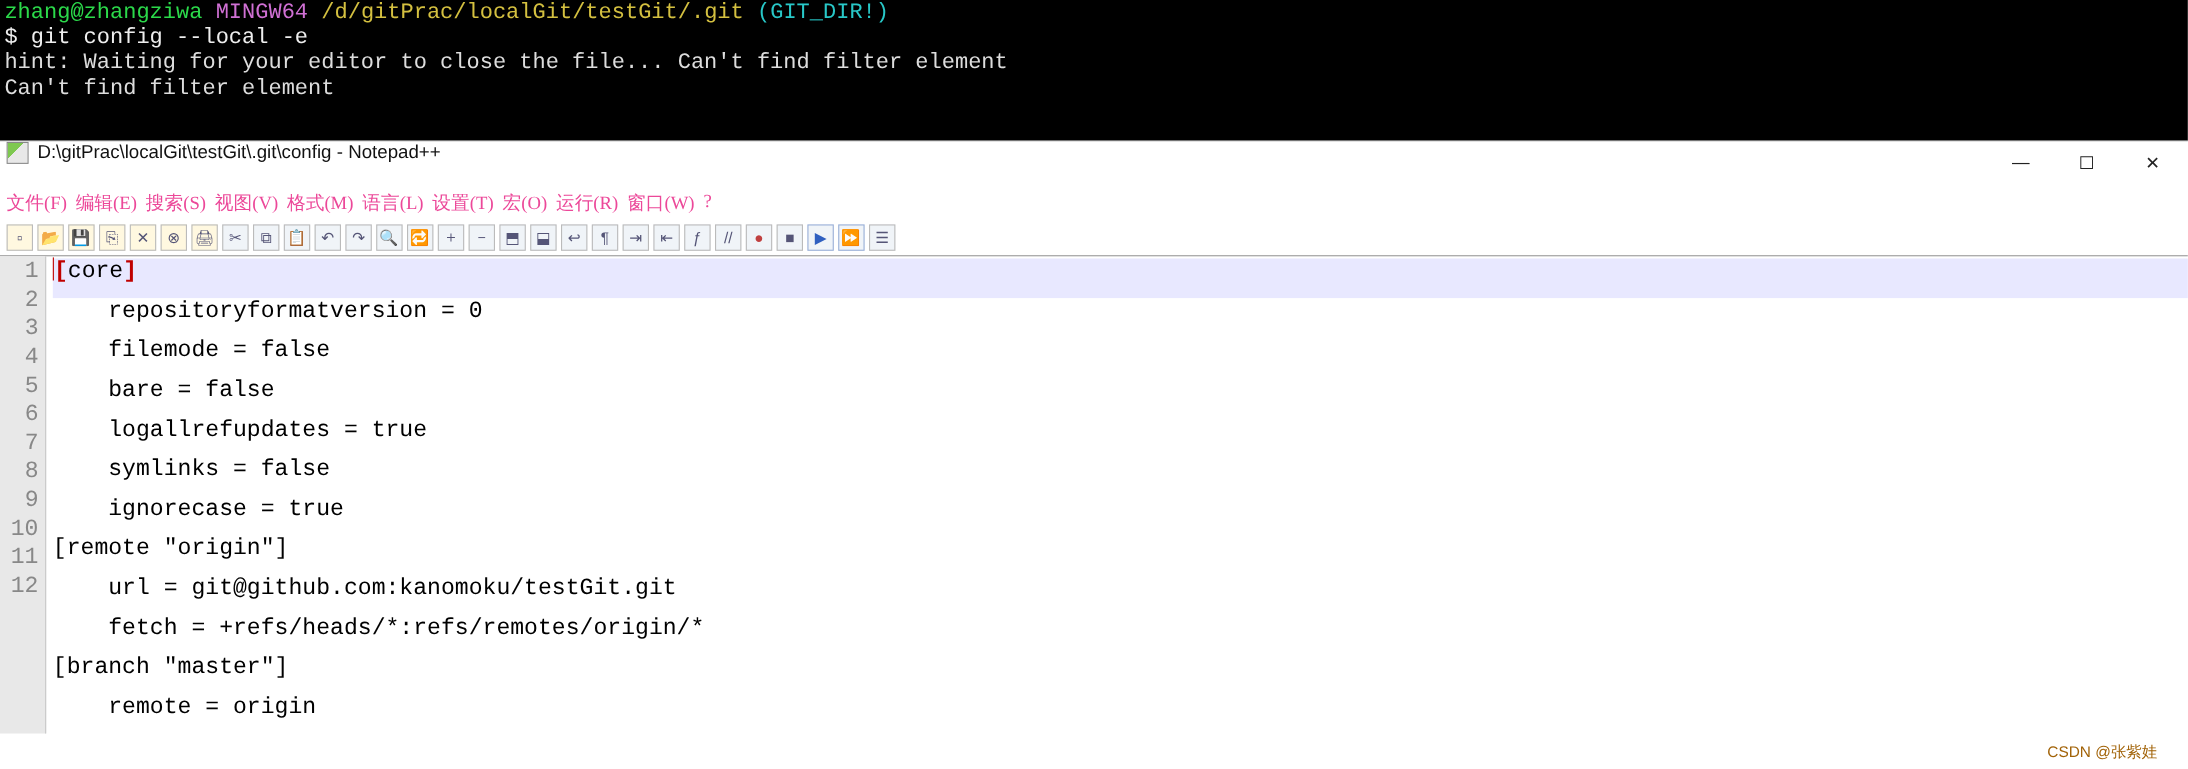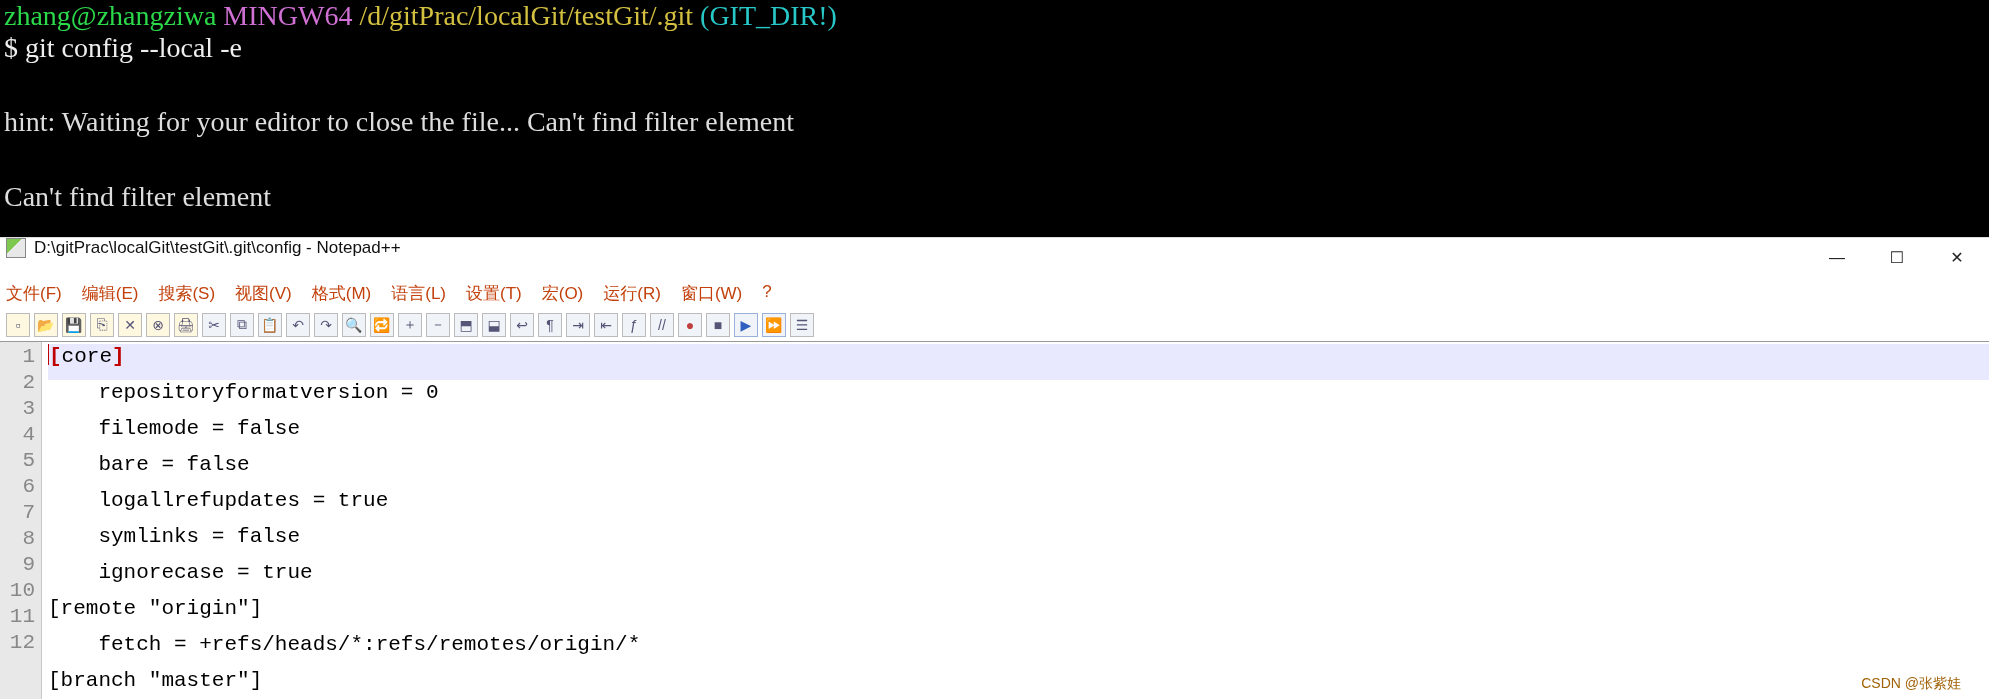--- a/index.html
+++ b/index.html
@@ -1,47 +1,47 @@
 <!DOCTYPE html>
 <html><head>
   <meta charset="utf-8">
   <style>
     * { margin: 0; padding: 0; box-sizing: border-box; }
     body { font-family: "Segoe UI", Arial, sans-serif; background: #fff; width: 1989px; }
     
     .terminal {
-      background: #000; color: #ccc; font-family: Liberation Serif, serif;
-      font-size: 28px; padding: 0 4px 24px 4px; line-height: 1.15;
+      background: #000; color: #ccc; font-family: Liberation Mono, monospace;
+      font-size: 20px; padding: 0 4px 36px 4px; line-height: 1.15;
     }
     .t-user { color: #2bd94a; }
     .t-host { color: #d070d4; }
     .t-path { color: #d4c040; }
     .t-branch { color: #28c8c8; }
     .t-cmd { color: #eee; }
-    .t-hint { color: #ddd; margin-top: 42px; }
+    .t-hint { color: #ddd; }
 
     .np-window { background: #fff; border-top: 1px solid #ddd; }
     .titlebar {
       display: flex; align-items: flex-start; height: 40px;
       padding: 0 2px 0 6px; background: #fff; font-size: 17px; color: #111;
     }
     .titlebar .np-icon {
       width: 20px; height: 20px; margin-right: 8px;
       background: linear-gradient(135deg, #7ec850 40%, #e8e8e8 40%);
       border: 1px solid #888; display: inline-block;
     }
     .win-ctrls { margin-left: auto; display: flex; }
     .win-btn {
       width: 60px; height: 40px; display: flex; align-items: center;
       justify-content: center; font-size: 16px; color: #222;
     }
 
     .menubar {
-      display: flex; gap: 20px; padding: 4px 6px 6px 6px; font-size: 17px;
-      color: #c2410c; font-family: Liberation Sans, sans-serif;
+      display: flex; gap: 8px; padding: 4px 6px 6px 6px; font-size: 17px;
+      color: #ec4899; font-family: Liberation Serif, serif;
     }
 
     .toolbar {
       display: flex; align-items: center; gap: 4px; padding: 2px 6px 4px 6px;
     }
     .tb-ico {
       width: 24px; height: 24px; border: 1px solid #bbb;
       background: #f0f4f8; display: inline-flex; align-items:center; justify-content:center;
       font-size: 14px; color: #557;
     }
@@ -160,20 +160,21 @@
       </div>
     <div class="code" id="code">
         <div class="row hl"><span class="caret"></span><span class="bracket">[</span>core<span class="bracket">]</span></div>
         <div class="row">    repositoryformatversion = 0</div>
         <div class="row">    filemode = false</div>
         <div class="row">    bare = false</div>
         <div class="row">    logallrefupdates = true</div>
         <div class="row">    symlinks = false</div>
         <div class="row">    ignorecase = true</div>
         <div class="row">[remote "origin"]</div>
+        <div class="row">    url = git@github.com:kanomoku/testGit.git</div>
         <div class="row">    fetch = +refs/heads/*:refs/remotes/origin/*</div>
         <div class="row">[branch "master"]</div>
         <div class="row">    remote = origin</div>
       </div>
   </div>
 </div>
 
 <div class="watermark">CSDN @张紫娃</div>
 
 </body></html>

